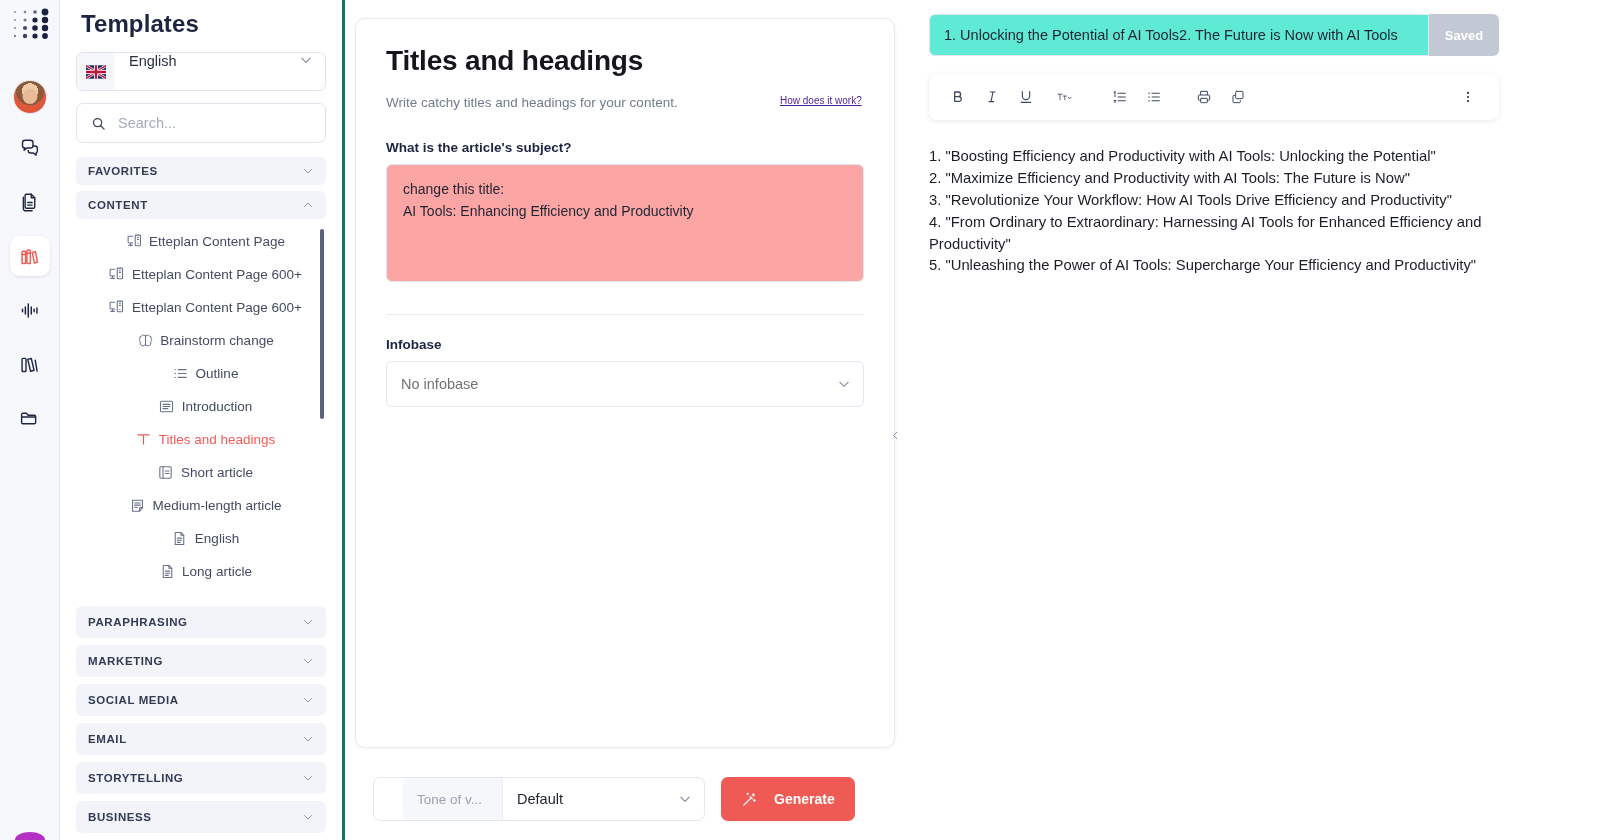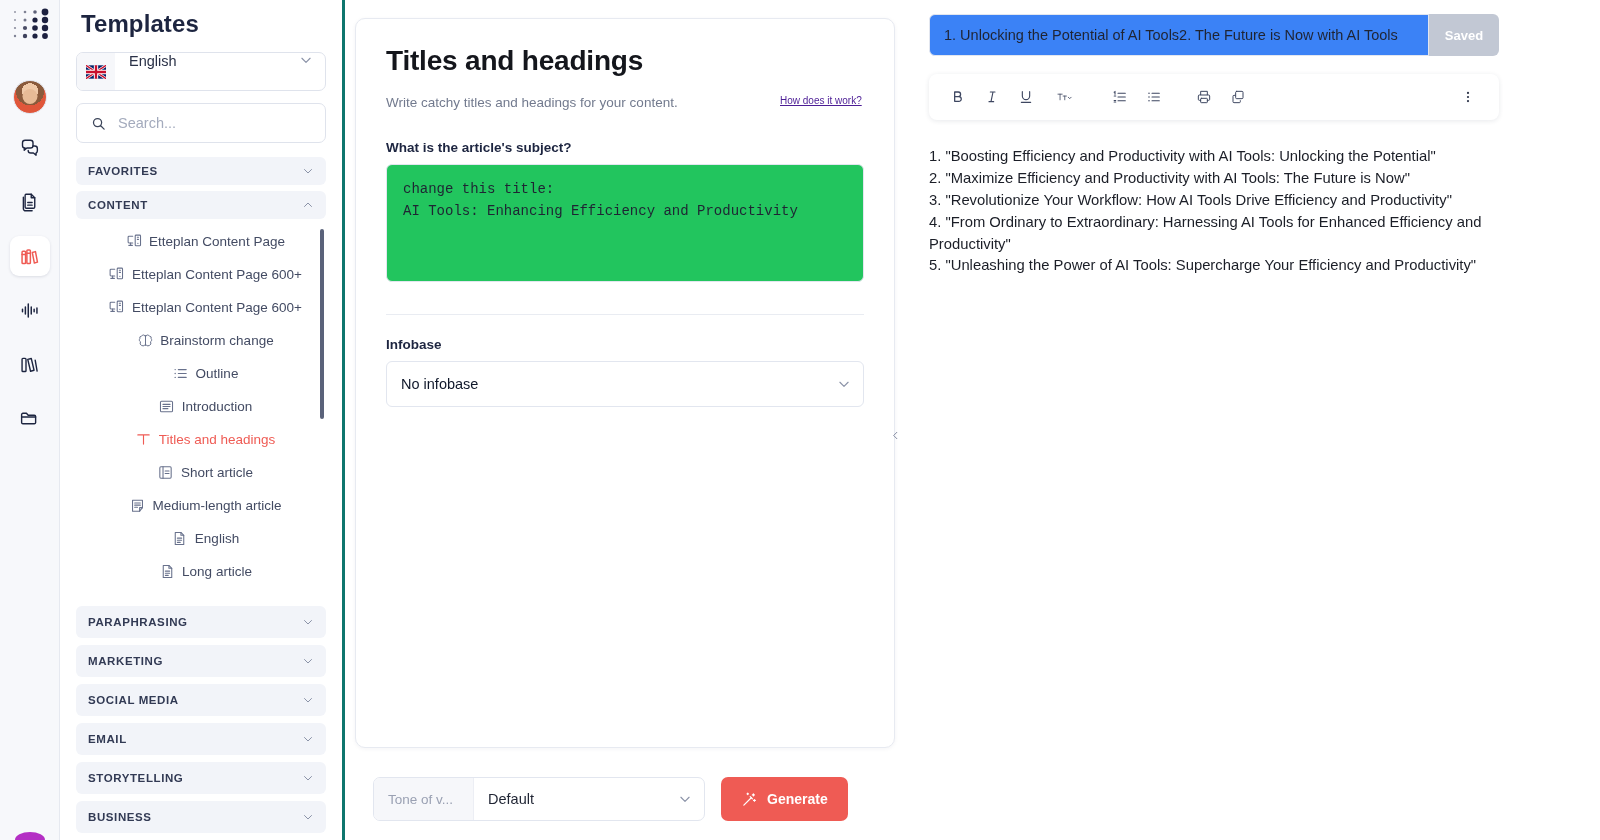--- a/index.html
+++ b/index.html
@@ -122,66 +122,66 @@
     position: relative; overflow:hidden;
   }
   .mid-h1 { font-size: 28px; font-weight: 700; color:#14161c; letter-spacing:-.2px; }
   .mid-sub-row { display:flex; justify-content:space-between; gap:18px; margin-top: 16px; }
   .mid-sub { font-size:13.5px; color:#727a8e; line-height:1.55; max-width: 300px; }
   .howlink { font-size:10px; color:#4c1d95; text-decoration: underline; line-height:1.55; cursor:pointer; white-space:normal; width:84px;}
   .field-label { font-size:13.5px; font-weight:700; color:#1d2540; margin-top: 26px; margin-bottom:9px;}
   .subject-area {
     width:100%; height: 118px; border:1px solid #e2e6ef; border-radius:6px;
     padding: 14px 16px; font-size:14px; color:#1f2433; line-height:1.55;
-    font-family:Liberation Mono, monospace; resize:none; outline:none; background:#22c55e;
+    font-family:Liberation Sans, sans-serif; resize:none; outline:none; background:#fca5a5;
   }
   .divider { height:1px; background:#e9ecf2; margin: 28px 0 0 0; }
   .sel-label { font-size:13.5px; font-weight:700; color:#1d2540; margin-top: 22px; margin-bottom: 9px;}
   .select-box {
     display:flex; align-items:center; height: 46px; width:100%;
     border:1px solid #e2e6ef; border-radius:6px; background:#fff; cursor:pointer;
   }
-  .select-box .val { flex:1; padding-left:14px; font-size:14.5px; color:#0f172a; }
+  .select-box .val { flex:1; padding-left:14px; font-size:14.5px; color:#737373; }
 
   .collapse-handle {
     position:absolute; right:-1px; top: 412px;
     width: 22px; height: 46px; display:flex; align-items:center; justify-content:center;
     cursor:pointer; z-index:3;
   }
   .collapse-handle svg { width:11px; height:11px; }
 
   .mid-footer {
     position:absolute; left:0; bottom:0; width:560px; height:82px;
     display:flex; align-items:center; padding-left: 28px; gap: 16px;
     background:#fff;
   }
-  .tone-group { display:flex; align-items:center; height: 44px; border:1px solid #e2e6ef; border-radius:7px; background:#fff; width: 332px; cursor:pointer;}
+  .tone-group { display:flex; align-items:center; height: 44px; border:1px solid #e2e6ef; border-radius:7px; background:#fff; width: 332px; cursor:pointer;padding-left:29px;}
   .tone-prefix {
     width: 100px; height:100%; background:#f6f7fa; border-radius:6px 0 0 6px;
     display:flex; align-items:center; padding-left:14px;
     font-size:13.5px; color:#9aa1b3; border-right:1px solid #eceef4;
   }
   .tone-val { flex:1; padding-left:14px; font-size:14.5px; color:#1f2433; }
   .gen-btn {
-    display:flex; align-items:center; gap:9px; height: 44px; padding: 0 20px;
+    display:flex; align-items:center; gap:16px; height: 44px; padding: 0 20px;
     background:#ef5b54; color:#fff; border:none; border-radius:7px;
     font-size:14px; font-weight:700; font-family:inherit; cursor:pointer;
   }
   .gen-btn svg { width:17px;height:17px; }
 
   
   .right {
     flex:1; height:840px; background:#ffffff;
     padding: 14px 32px 0 24px; display:flex; flex-direction:column;
   }
   .title-row { display:flex; height: 42px; width: 100%; max-width: 570px; }
   .title-input {
     flex:1; border:1px solid #e2e6ef; border-radius:6px 0 0 6px;
     padding: 0 14px; font-size:14.5px; color:#1f2433; font-family:inherit;
-    outline:none; background:#3b82f6; text-overflow: ellipsis;
+    outline:none; background:#5eead4; text-overflow: ellipsis;
   }
   .saved-btn {
     width: 70px; background:#c2c8d4; color:#ffffff; border:none;
     border-radius: 0 6px 6px 0; font-size:13px; font-weight:700;
     font-family:inherit; cursor:pointer;
   }
   .editor-toolbar {
     margin-top: 18px; width:100%; max-width: 570px; height: 46px;
     background:#ffffff; border-radius: 8px;
     box-shadow: 0 1px 5px rgba(30,40,70,.10);

